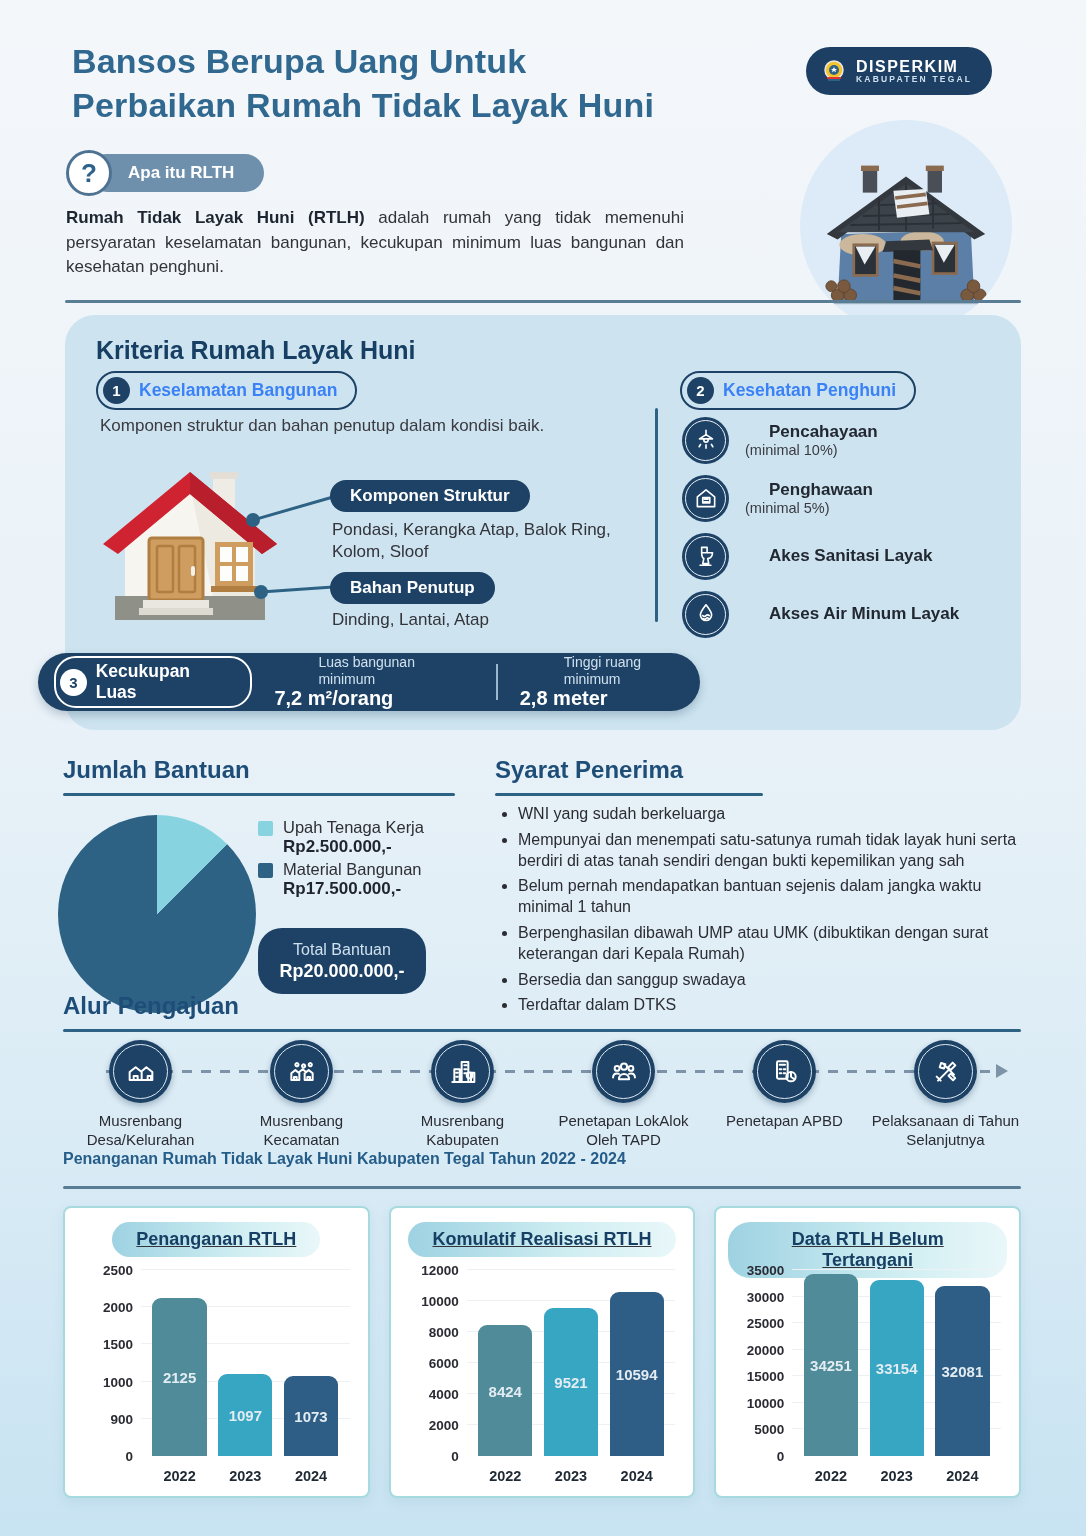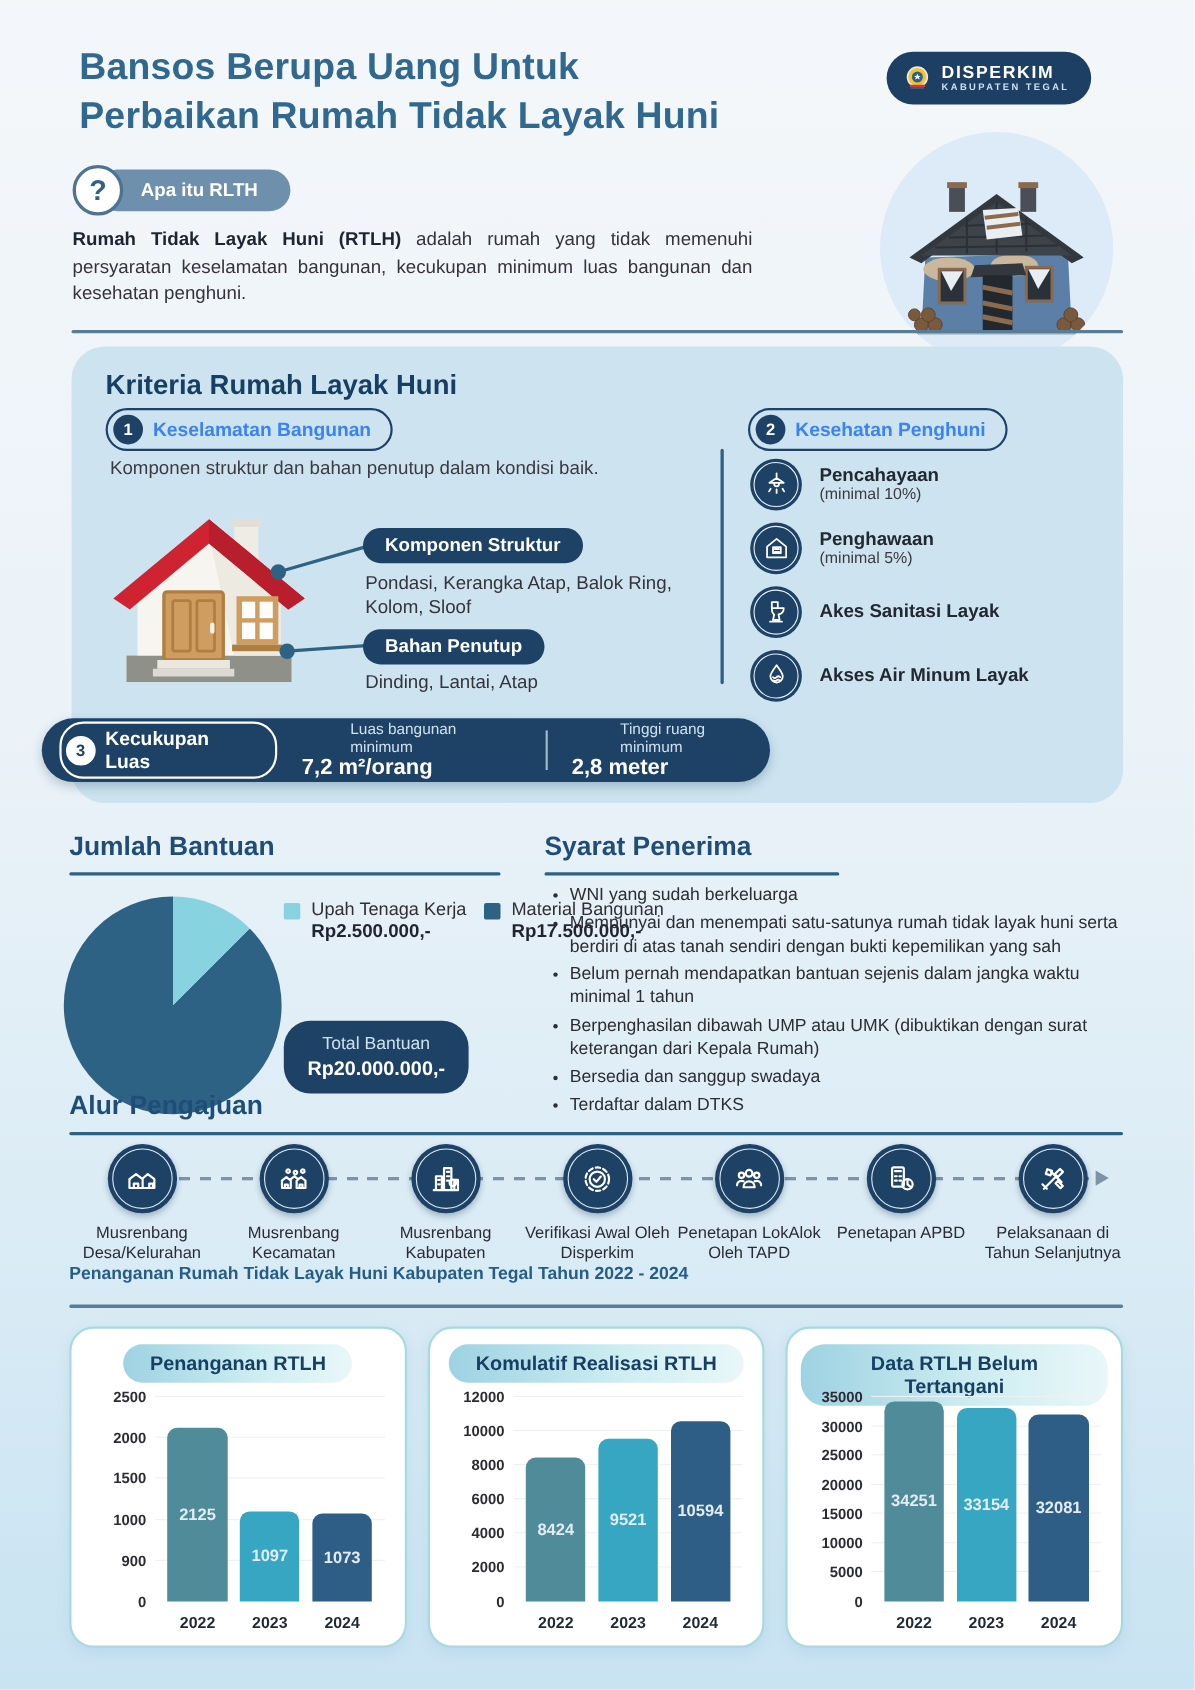--- a/index.html
+++ b/index.html
@@ -58,42 +58,42 @@
   .nice-house { left:95px; top:438px; }
   .conn-overlay { left:65px; top:315px; width:956px; height:415px; pointer-events:none; }
 
   .health-list { left:682px; top:416px; width:300px; display:flex; flex-direction:column; gap:10px; }
   .health-item { display:flex; align-items:center; gap:16px; min-height:48px; }
   .h-circle { width:47px; height:47px; border-radius:50%; background:#1d4266; flex:0 0 auto;
     display:flex; align-items:center; justify-content:center; }
   .h-circle-inner { width:41px; height:41px; border-radius:50%; border:1.6px solid #e9f1f7;
     display:flex; align-items:center; justify-content:center; }
   .h-circle svg { width:26px; height:26px; }
-  .h-label { font-weight:800; font-size:17px; color:#222831; line-height:1.15; }
+  .h-label { font-weight:800; font-size:17px; color:#222831; line-height:1.15;margin-left:24px; }
   .h-sub { font-size:14.5px; color:#3a3a40; }
 
   .kec-bar { left:38px; top:653px; width:662px; height:58px; background:#1d4266; border-radius:29px;
     display:flex; align-items:center; box-shadow:0 4px 10px rgba(20,50,80,.25); }
   .pill-white { display:inline-flex; align-items:center; gap:9px; border:2.5px solid #fff; border-radius:22px;
     padding:3px 16px 3px 4px; margin-left:16px; }
   .num-badge-w { width:27px; height:27px; border-radius:50%; background:#fff; color:#1d4266; font-weight:800;
     font-size:15px; display:flex; align-items:center; justify-content:center; }
   .pill-white .pill-label { color:#fff; font-weight:800; font-size:17.5px; }
   .kec-stat { margin-left:22px; line-height:1.15; }
   .kec-stat .s-label { color:#cfe0ee; font-size:14px;margin-left:44px; }
   .kec-stat .s-value { color:#fff; font-weight:800; font-size:20px; }
   .kec-div { width:2px; height:36px; background:#9db7cc; margin-left:22px; }
 
   
   .sec-h { font-size:24px; font-weight:800; color:#1e4e78; }
   .sec-underline { height:3px; background:#2e6285; border-radius:2px; }
   .jb-title { left:63px; top:756px; }
   .jb-line { left:63px; top:793px; width:392px; }
   .pie { left:58px; top:815px; width:198px; height:198px; border-radius:50%; }
-  .legend { left:258px; top:818px; display:flex; flex-direction:row; gap:16px; }
+  .legend { left:258px; top:818px; display:flex; flex-direction:column; gap:3px; }
   .legend-item { display:flex; gap:10px; }
   .legend-marker { width:15px; height:15px; margin-top:3px; border-radius:2px; flex:0 0 auto; }
   .legend-label { font-size:16.5px; color:#2f2f35; }
   .legend-value { font-size:17px; font-weight:800; color:#1f2430; }
   .total-pill { left:258px; top:928px; width:168px; height:66px; background:#1d4266; border-radius:24px;
     display:flex; flex-direction:column; align-items:center; justify-content:center; line-height:1.25; }
   .total-label { color:#cfe0ee; font-size:16px; }
   .total-value { color:#fff; font-weight:800; font-size:18px; }
 
   .sp-title { left:495px; top:756px; }
@@ -115,22 +115,22 @@
     justify-content:center; box-shadow:0 3px 6px rgba(20,50,80,.3); z-index:2; }
   .f-circle-inner { width:55px; height:55px; border-radius:50%; border:1.8px solid #dce9f2;
     display:flex; align-items:center; justify-content:center; }
   .f-circle svg { width:32px; height:32px; }
   .f-label { margin-top:9px; text-align:center; font-size:15px; color:#2b2b33; line-height:1.25; max-width:150px; }
 
   
   .pn-title { left:63px; top:1150px; font-size:16px; font-weight:800; color:#255d88; }
   .pn-line { left:63px; top:1186px; width:958px; background:#5a7d96; }
   .charts-row { left:63px; top:1206px; width:958px; height:292px; display:flex; gap:19px; }
-  .chart-card { flex:1; background:#fff; border:2px solid #a6dade; border-radius:22px; position:relative;
-    box-shadow:0 4px 12px rgba(100,150,180,.12); padding-top:14px; }
+  .chart-card { flex:1; background:#fff; border:2px solid #a6dade; border-radius:8px; position:relative;
+    box-shadow:0 4px 12px rgba(100,150,180,.12); padding-top:14px;text-decoration:underline; }
   .chart-pill { margin:0 auto; width:max-content; max-width:92%; padding:7px 24px; border-radius:22px;
     background:linear-gradient(90deg,#9ed2e2 0%,#cfeef2 60%,#e9f7f9 100%);
     color:#173f63; font-weight:800; font-size:18px; text-align:center; }
   .plot-zone { position:absolute; left:16px; right:16px; top:62px; bottom:40px; }
   .yaxis-label { position:absolute; right:calc(100% - 52px); transform:translateY(50%); font-size:13.5px;
     font-weight:700; color:#2b2b33; }
   .plot { position:absolute; left:60px; right:2px; top:0; bottom:0; }
   .gridline { position:absolute; left:0; right:0; height:1px; background:#edf1f3; }
   .bars { position:absolute; inset:0; display:flex; align-items:flex-end; justify-content:space-evenly; }
   .bar { width:26%; border-radius:9px 9px 0 0; position:relative; }
@@ -397,32 +397,20 @@
               <circle fill="none" stroke="#fff" stroke-width="1.5" stroke-linecap="round" stroke-linejoin="round" cx="17" cy="14.5" r="2.2"></circle>
             </svg>
           </span>
         </span>
         <span class="f-label">Musrenbang Kabupaten</span>
       </div>
       <div class="flow-step">
         <span class="f-circle">
           <span class="f-circle-inner">
             <svg viewBox="0 0 24 24">
-              <circle fill="none" stroke="#fff" stroke-width="1.5" stroke-linecap="round" stroke-linejoin="round" cx="12" cy="12" r="8" stroke-dasharray="3 2.2"></circle>
-              <circle fill="none" stroke="#fff" stroke-width="1.5" stroke-linecap="round" stroke-linejoin="round" cx="12" cy="12" r="5.2"></circle>
-              <path fill="none" stroke="#fff" stroke-width="1.5" stroke-linecap="round" stroke-linejoin="round" d="M9.6 12l1.8 1.8 3-3.6"></path>
-            </svg>
-          </span>
-        </span>
-        <span class="f-label">Verifikasi Awal Oleh Disperkim</span>
-      </div>
-      <div class="flow-step">
-        <span class="f-circle">
-          <span class="f-circle-inner">
-            <svg viewBox="0 0 24 24">
               <circle fill="none" stroke="#fff" stroke-width="1.5" stroke-linecap="round" stroke-linejoin="round" cx="12" cy="8" r="2.3"></circle>
               <circle fill="none" stroke="#fff" stroke-width="1.5" stroke-linecap="round" stroke-linejoin="round" cx="6.8" cy="9.3" r="1.8"></circle>
               <circle fill="none" stroke="#fff" stroke-width="1.5" stroke-linecap="round" stroke-linejoin="round" cx="17.2" cy="9.3" r="1.8"></circle>
               <path fill="none" stroke="#fff" stroke-width="1.5" stroke-linecap="round" stroke-linejoin="round" d="M8.2 17.5c0-2.3 1.6-4 3.8-4s3.8 1.7 3.8 4zM3.8 16.2c0-1.9 1.3-3.1 3-3.1.5 0 1 .1 1.4.3M20.2 16.2c0-1.9-1.3-3.1-3-3.1-.5 0-1 .1-1.4.3"></path>
             </svg>
           </span>
         </span>
         <span class="f-label">Penetapan LokAlok Oleh TAPD</span>
       </div>
       <div class="flow-step">

